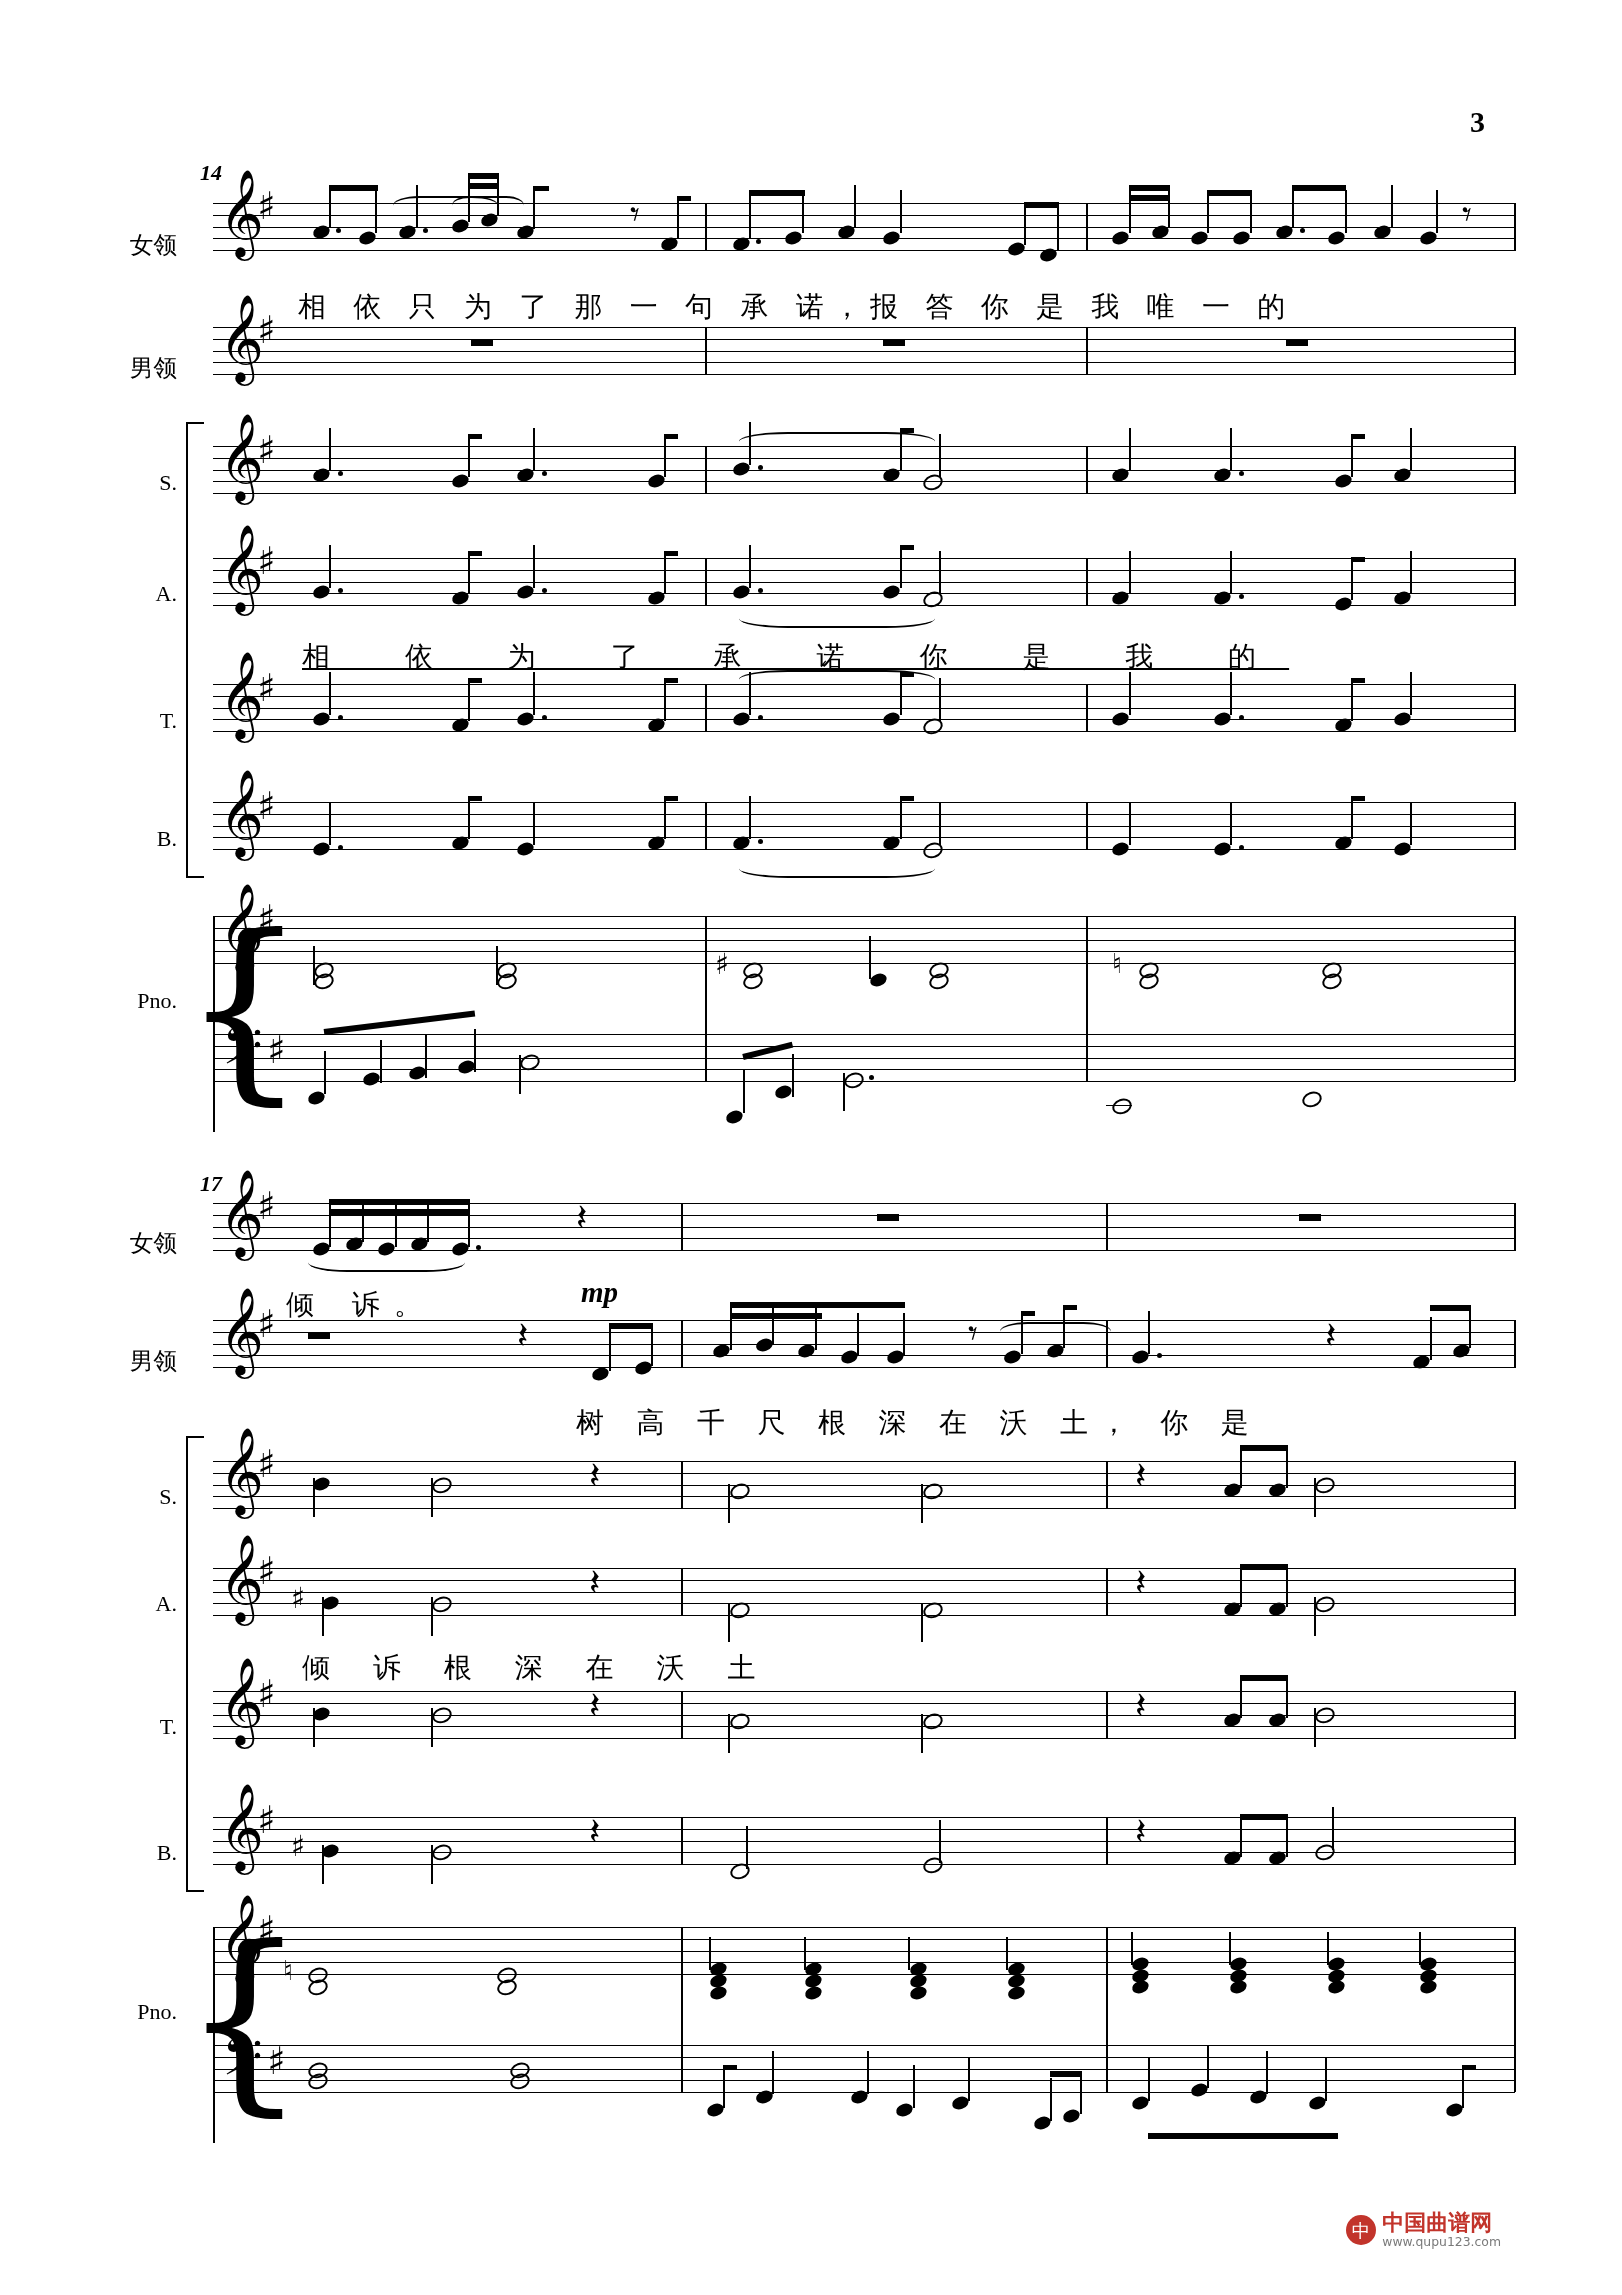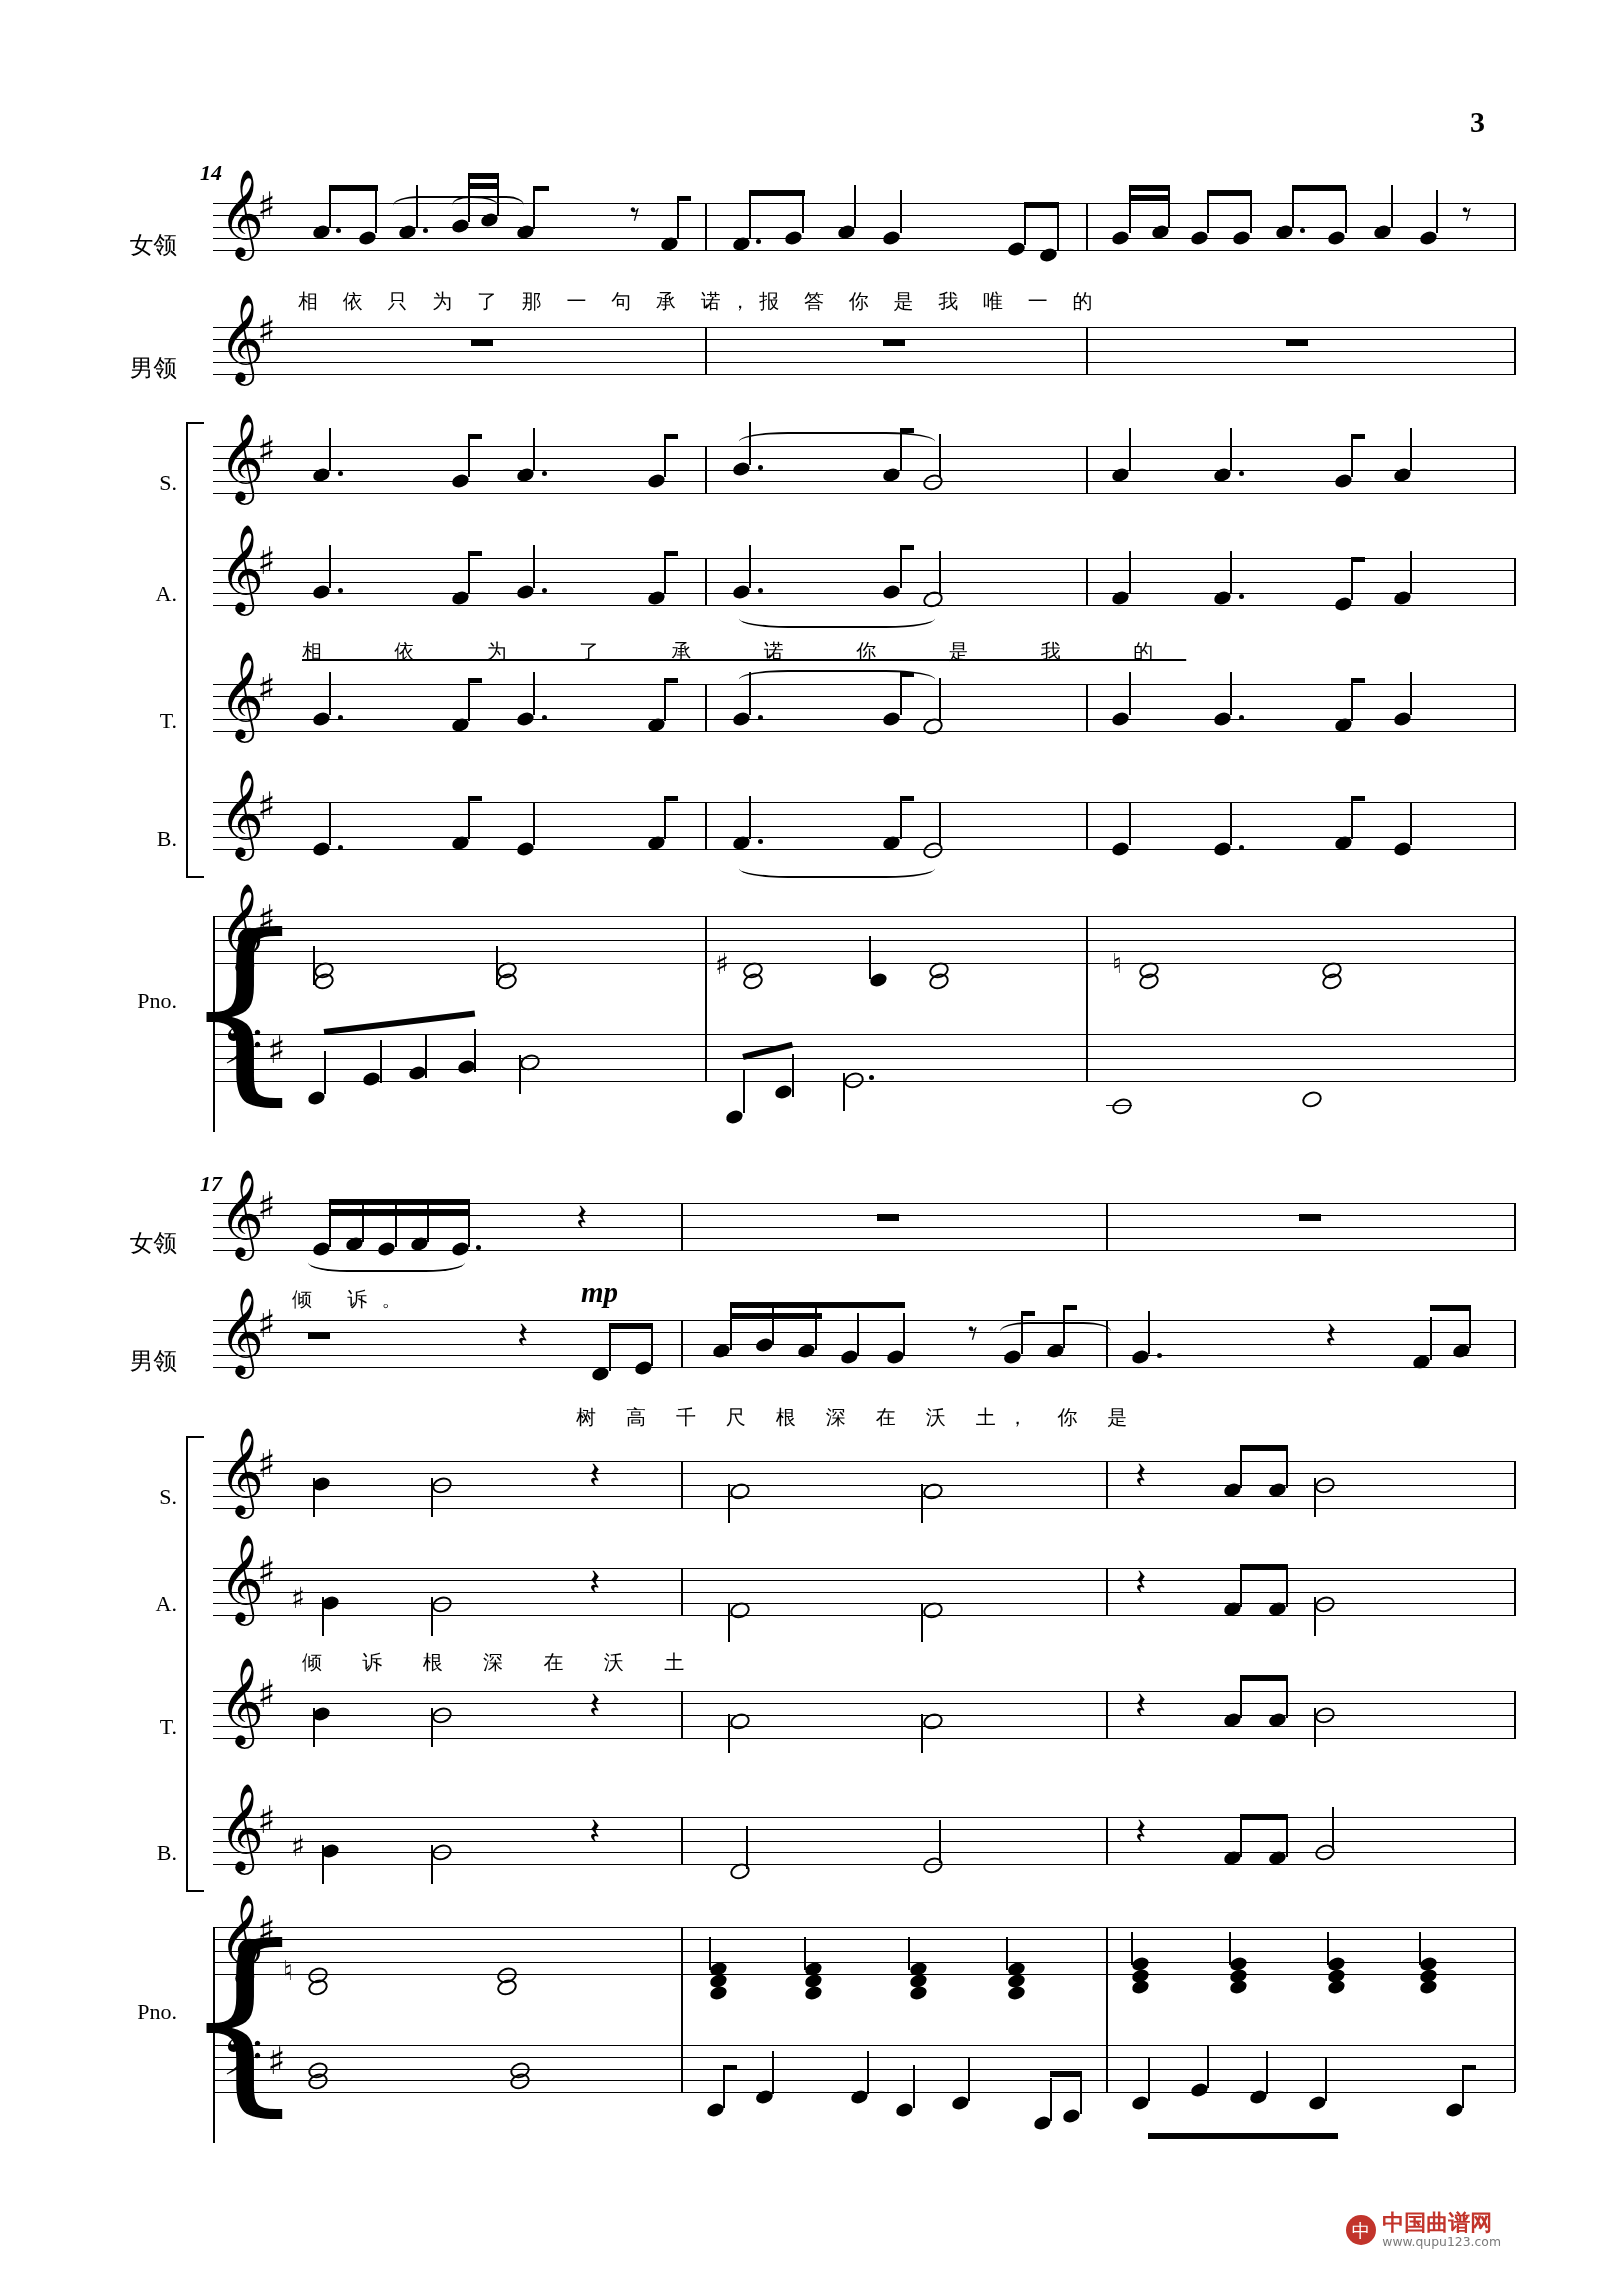--- a/index.html
+++ b/index.html
@@ -116,21 +116,21 @@
   }
   .bracket{
     position:absolute;
     border:2.6px solid #000;border-right:none;
   }
 
   
   .lyrics{
     position:absolute;
     font-family:"DejaVu Sans",sans-serif;
-    font-size:20px;
+    font-size:28px;
     white-space:nowrap;
     letter-spacing:0px;
   }
 
   .dynamic{
     position:absolute;
     font-family:"Liberation Serif",serif;
     font-style:italic;font-weight:bold;font-size:29px;
   }
 
@@ -541,21 +541,21 @@
     <div class="stem" style="left:427px;top:1199px;"></div>
     <div class="nh" style="left:452px;top:1243px;"></div>
     <div class="stem" style="left:468px;top:1204px;"></div>
     <div class="dot" style="left:476px;top:1245px;"></div>
     <div class="beam" style="left:329px;top:1199px;width:141px;"></div>
     <div class="beam" style="left:329px;top:1209px;width:141px;"></div>
     <div class="slur down" style="left:308px;top:1253px;width:157px;"></div>
     <div class="rest" style="left:576px;top:1199px;">𝄽</div>
     <div class="restbar" style="left:877px;top:1214px;"></div>
     <div class="restbar" style="left:1299px;top:1214px;"></div>
-    <div class="lyrics" style="left:292px;top:1286px;letter-spacing:14.4px;">倾 诉。</div>
+    <div class="lyrics" style="left:286px;top:1286px;letter-spacing:14.4px;">倾 诉。</div>
     <div class="dynamic" style="left:581px;top:1276px;">mp</div>
 
     <div class="staff-label cjk" style="left:98px;top:1345px;width:79px;">男领</div>
     <div class="staff" style="left:213px;top:1320px;width:1302px;">
       <div class="ln"></div>
         <div class="ln"></div>
         <div class="ln"></div>
         <div class="ln"></div>
         <div class="ln"></div>
     </div>

